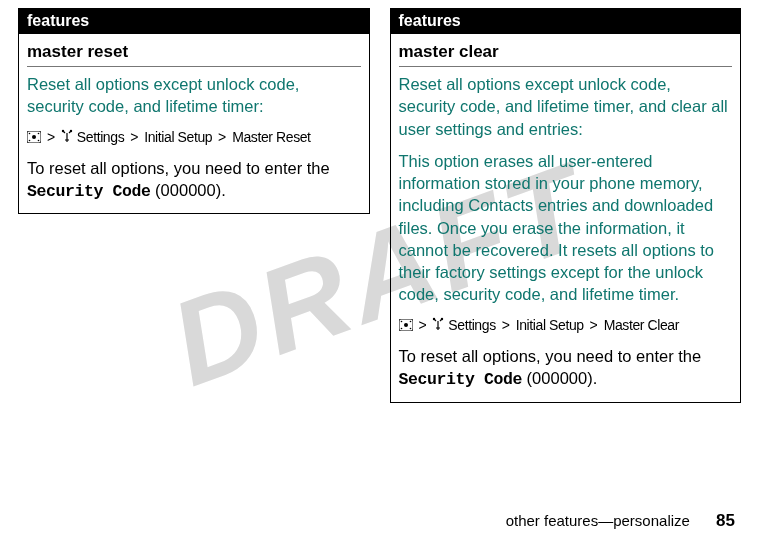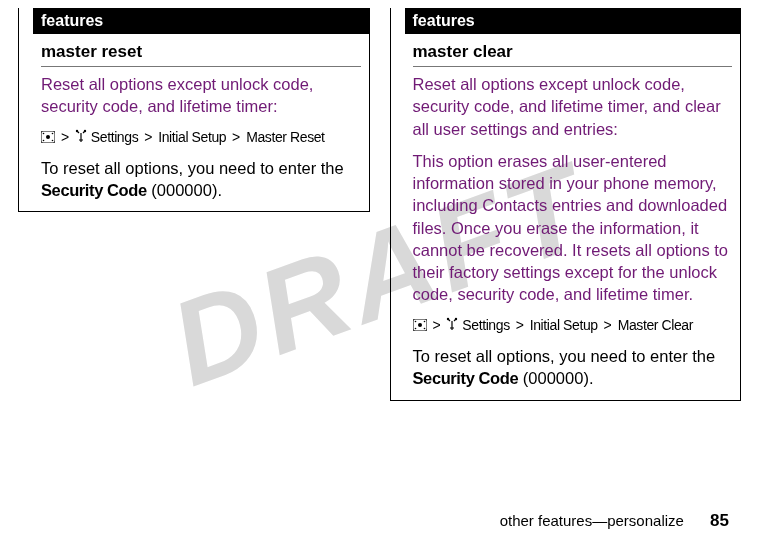--- a/index.html
+++ b/index.html
@@ -34,21 +34,20 @@
       position: relative;
       z-index: 1;
     }
     .column {
       flex: 1;
     }
     .feature-table {
       border: 1px solid #000;
       border-top: none;
       width: 100%;
-      padding-left: 14px;
     }
     .header-row {
       background: #000;
       color: #fff;
       font-weight: bold;
       padding: 4px 8px;
       font-size: 16px;
     }
     .content-cell {
       padding: 8px 8px 10px 8px;
@@ -56,21 +55,21 @@
     .section-title {
       font-weight: bold;
       font-size: 17px;
       border-bottom: 1px solid #777;
       padding-bottom: 4px;
       margin-bottom: 6px;
     }
     .body-text {
       font-size: 16.5px;
       line-height: 1.35;
-      color: #701a75;
+      color: #0f766e;
       margin-bottom: 10px;
     }
     .nav-path {
       font-size: 14px;
       line-height: 1.3;
       margin-bottom: 10px;
     }
     .nav-path .condensed {
       font-family: "Arial Narrow", Arial, sans-serif;
       font-stretch: condensed;
@@ -83,30 +82,30 @@
     }
     .gt {
       margin: 0 2px;
       font-weight: normal;
     }
     .final-note {
       font-size: 16.5px;
       line-height: 1.35;
     }
     .final-note .condensed {
-      font-family: Liberation Sans, sans-serif;
+      font-family: Liberation Mono, monospace;
       font-stretch: condensed;
       font-weight: bold;
       letter-spacing: -0.4px;
       text-align: right;
     }
     .footer {
       position: absolute;
       bottom: 16px;
-      right: 30px;
+      right: 24px;
       font-size: 15px;
       z-index: 1;
     }
     .page-num {
       font-weight: bold;
       font-size: 17px;
       margin-left: 22px;
     }
   </style>
 </head>

